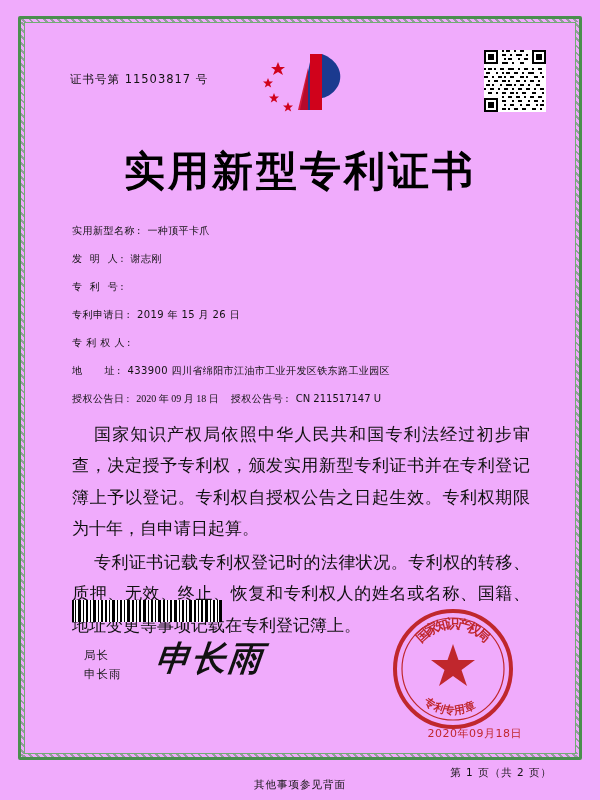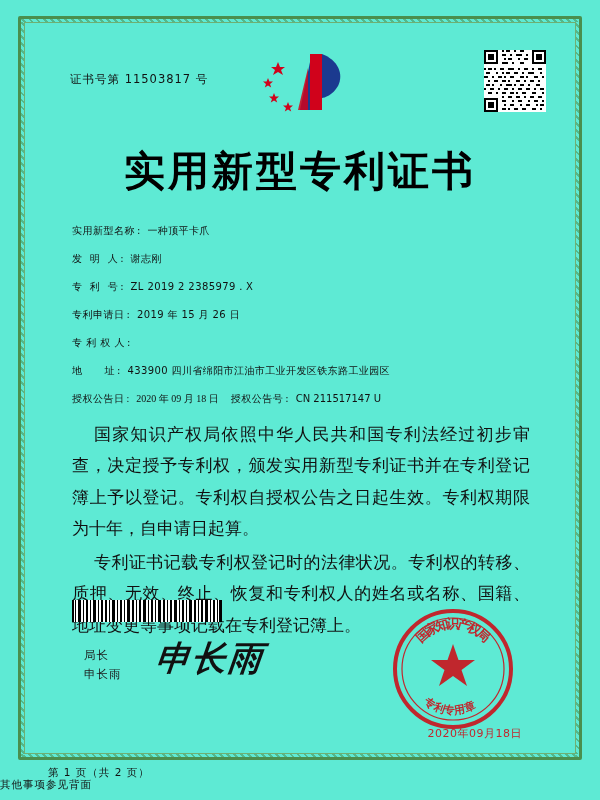--- a/index.html
+++ b/index.html
@@ -11,21 +11,21 @@
     width: 600px;
     height: 800px;
     font-family: "DejaVu Sans", "Liberation Sans", sans-serif;
     color: #1a1a1a;
     position: relative;
     overflow: hidden;
   }
   .page {
     position: absolute;
     inset: 0;
-    background: #5eead4;
+    background: #f0abfc;
   }
   
   .frame-outer {
     position: absolute;
     left: 18px;
     top: 16px;
     right: 18px;
     bottom: 40px;
     border: 3px solid #4a8f4e;
     border-radius: 2px;
@@ -207,30 +207,31 @@
     font-size: 11px;
     color: #c0272d;
     letter-spacing: 0.5px;
   }
 
   .page-no {
     position: absolute;
     left: 0;
     right: 0;
     bottom: -42px;
-    text-align: left;
+    text-align: right;
     font-size: 10.5px;
     color: #111;
     letter-spacing: 1px;
   }
   .footer-note {
     position: absolute;
     left: 0;
     right: 0;
     bottom: 8px;
+    text-align: center;
     font-size: 10.5px;
     color: #111;
     letter-spacing: 1px;
   }
 </style>
 </head>
 <body>
 
 <div class="page">
 
@@ -388,21 +389,20 @@
 
       <div class="field">
         <span class="f-label">发  明  人</span>
         <span class="f-sep">:</span>
         <span class="f-value">谢志刚</span>
       </div>
 
       <div class="field">
         <span class="f-label">专  利  号</span>
         <span class="f-sep">:</span>
-        <span class="f-value">ZL 2019 2 2385979．X</span>
       </div>
 
       <div class="field">
         <span class="f-label">专利申请日</span>
         <span class="f-sep">:</span>
         <span class="f-value">2019 年 15 月 26 日</span>
       </div>
 
       <div class="field">
         <span class="f-label">专 利 权 人</span>

